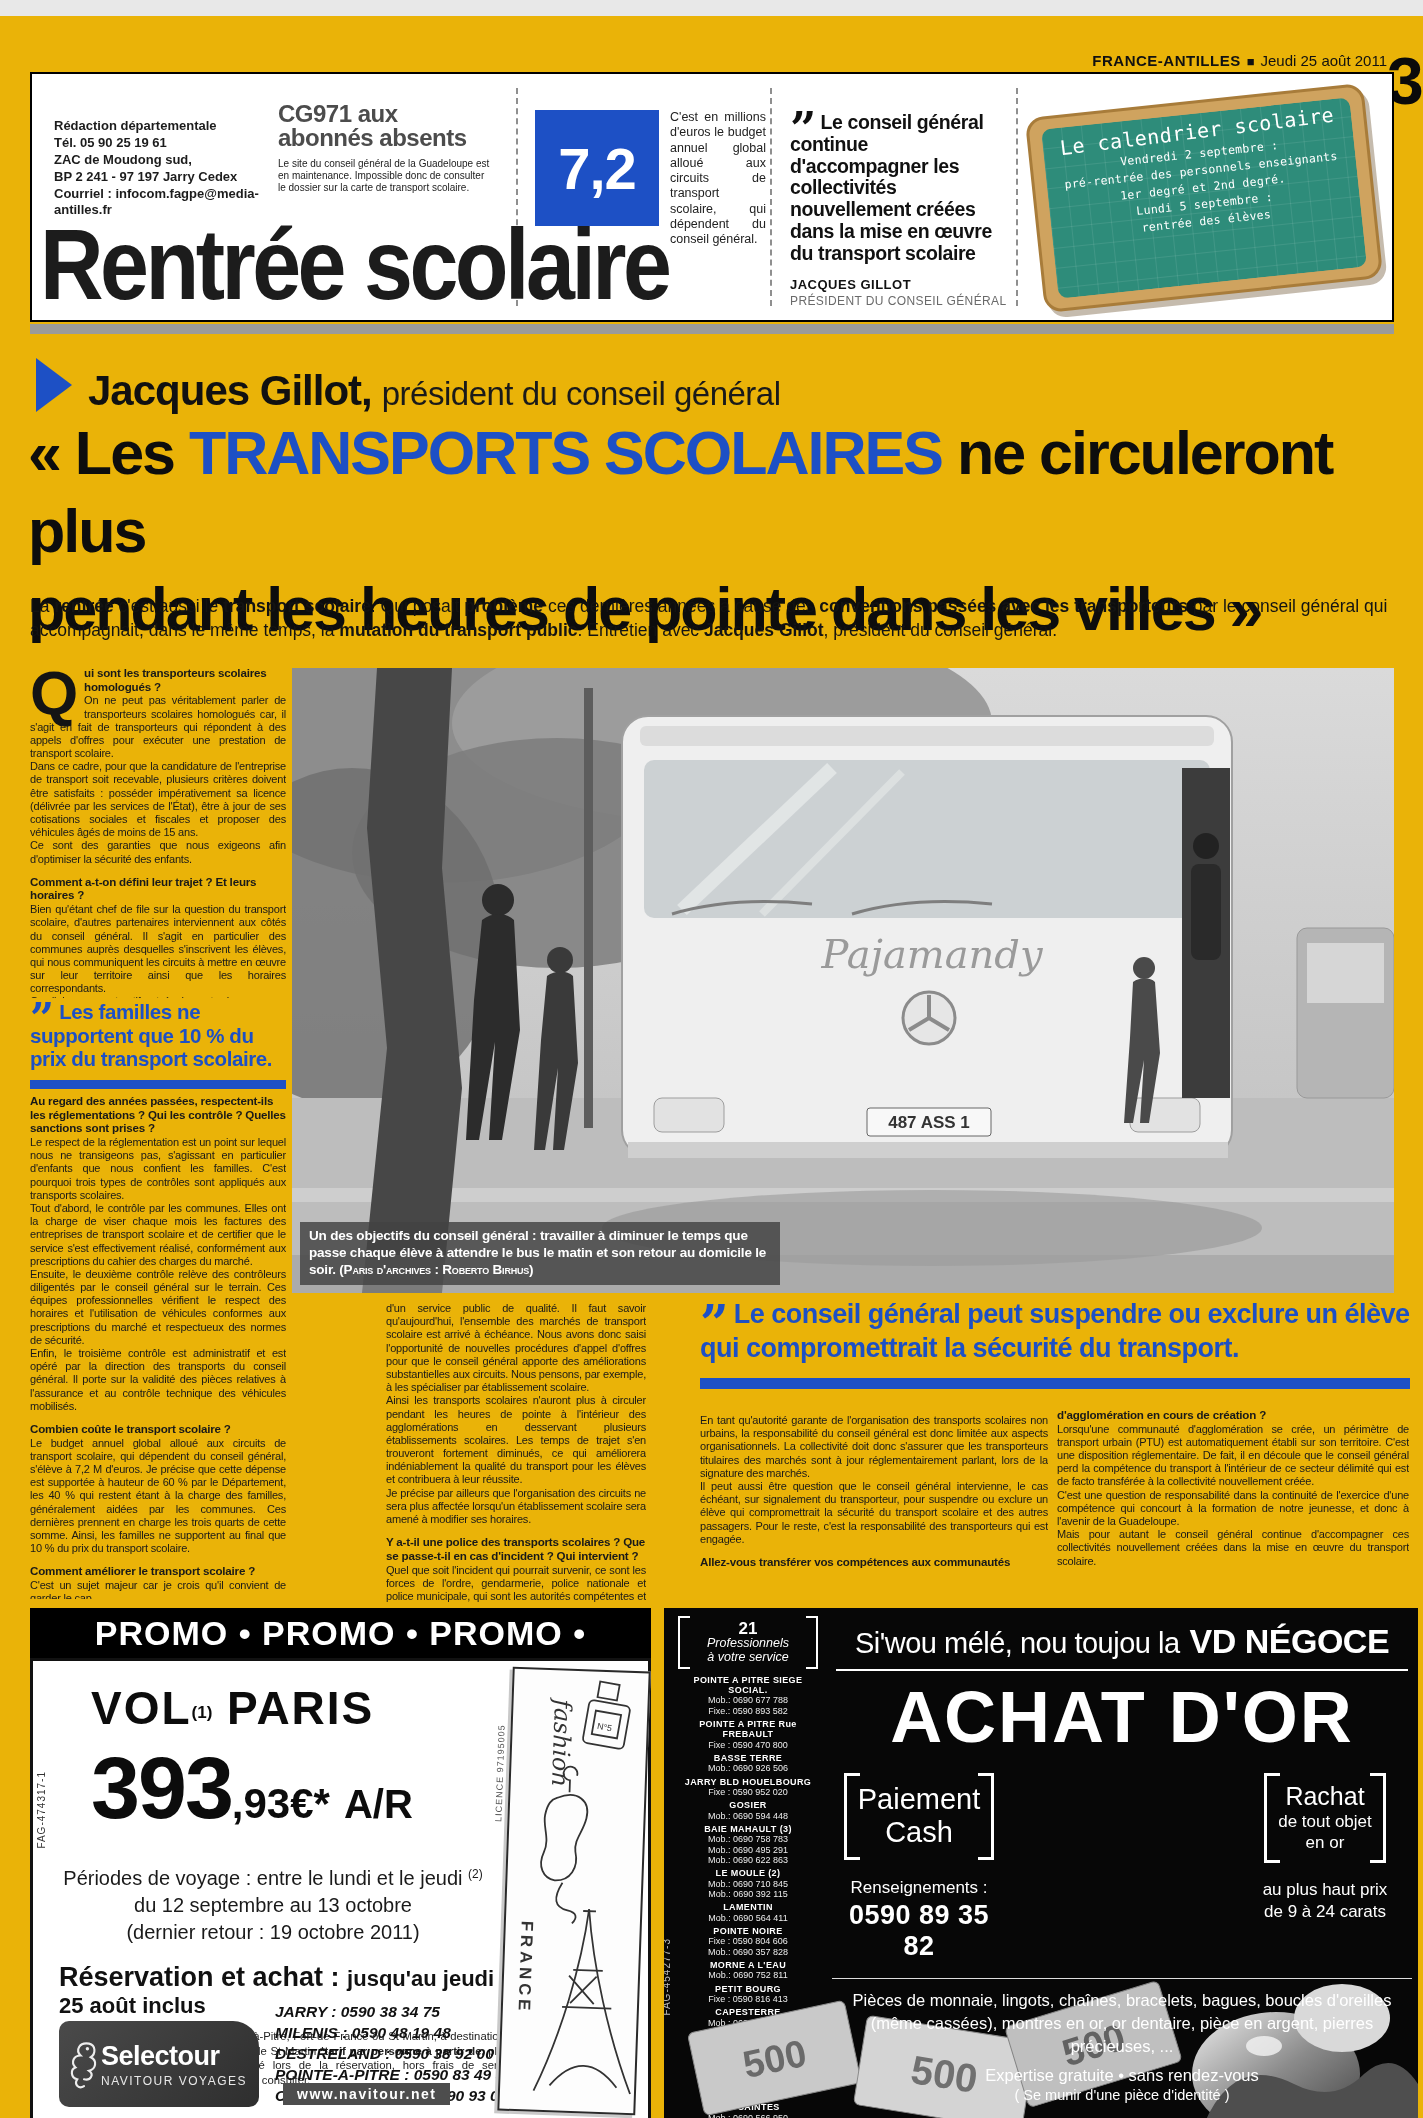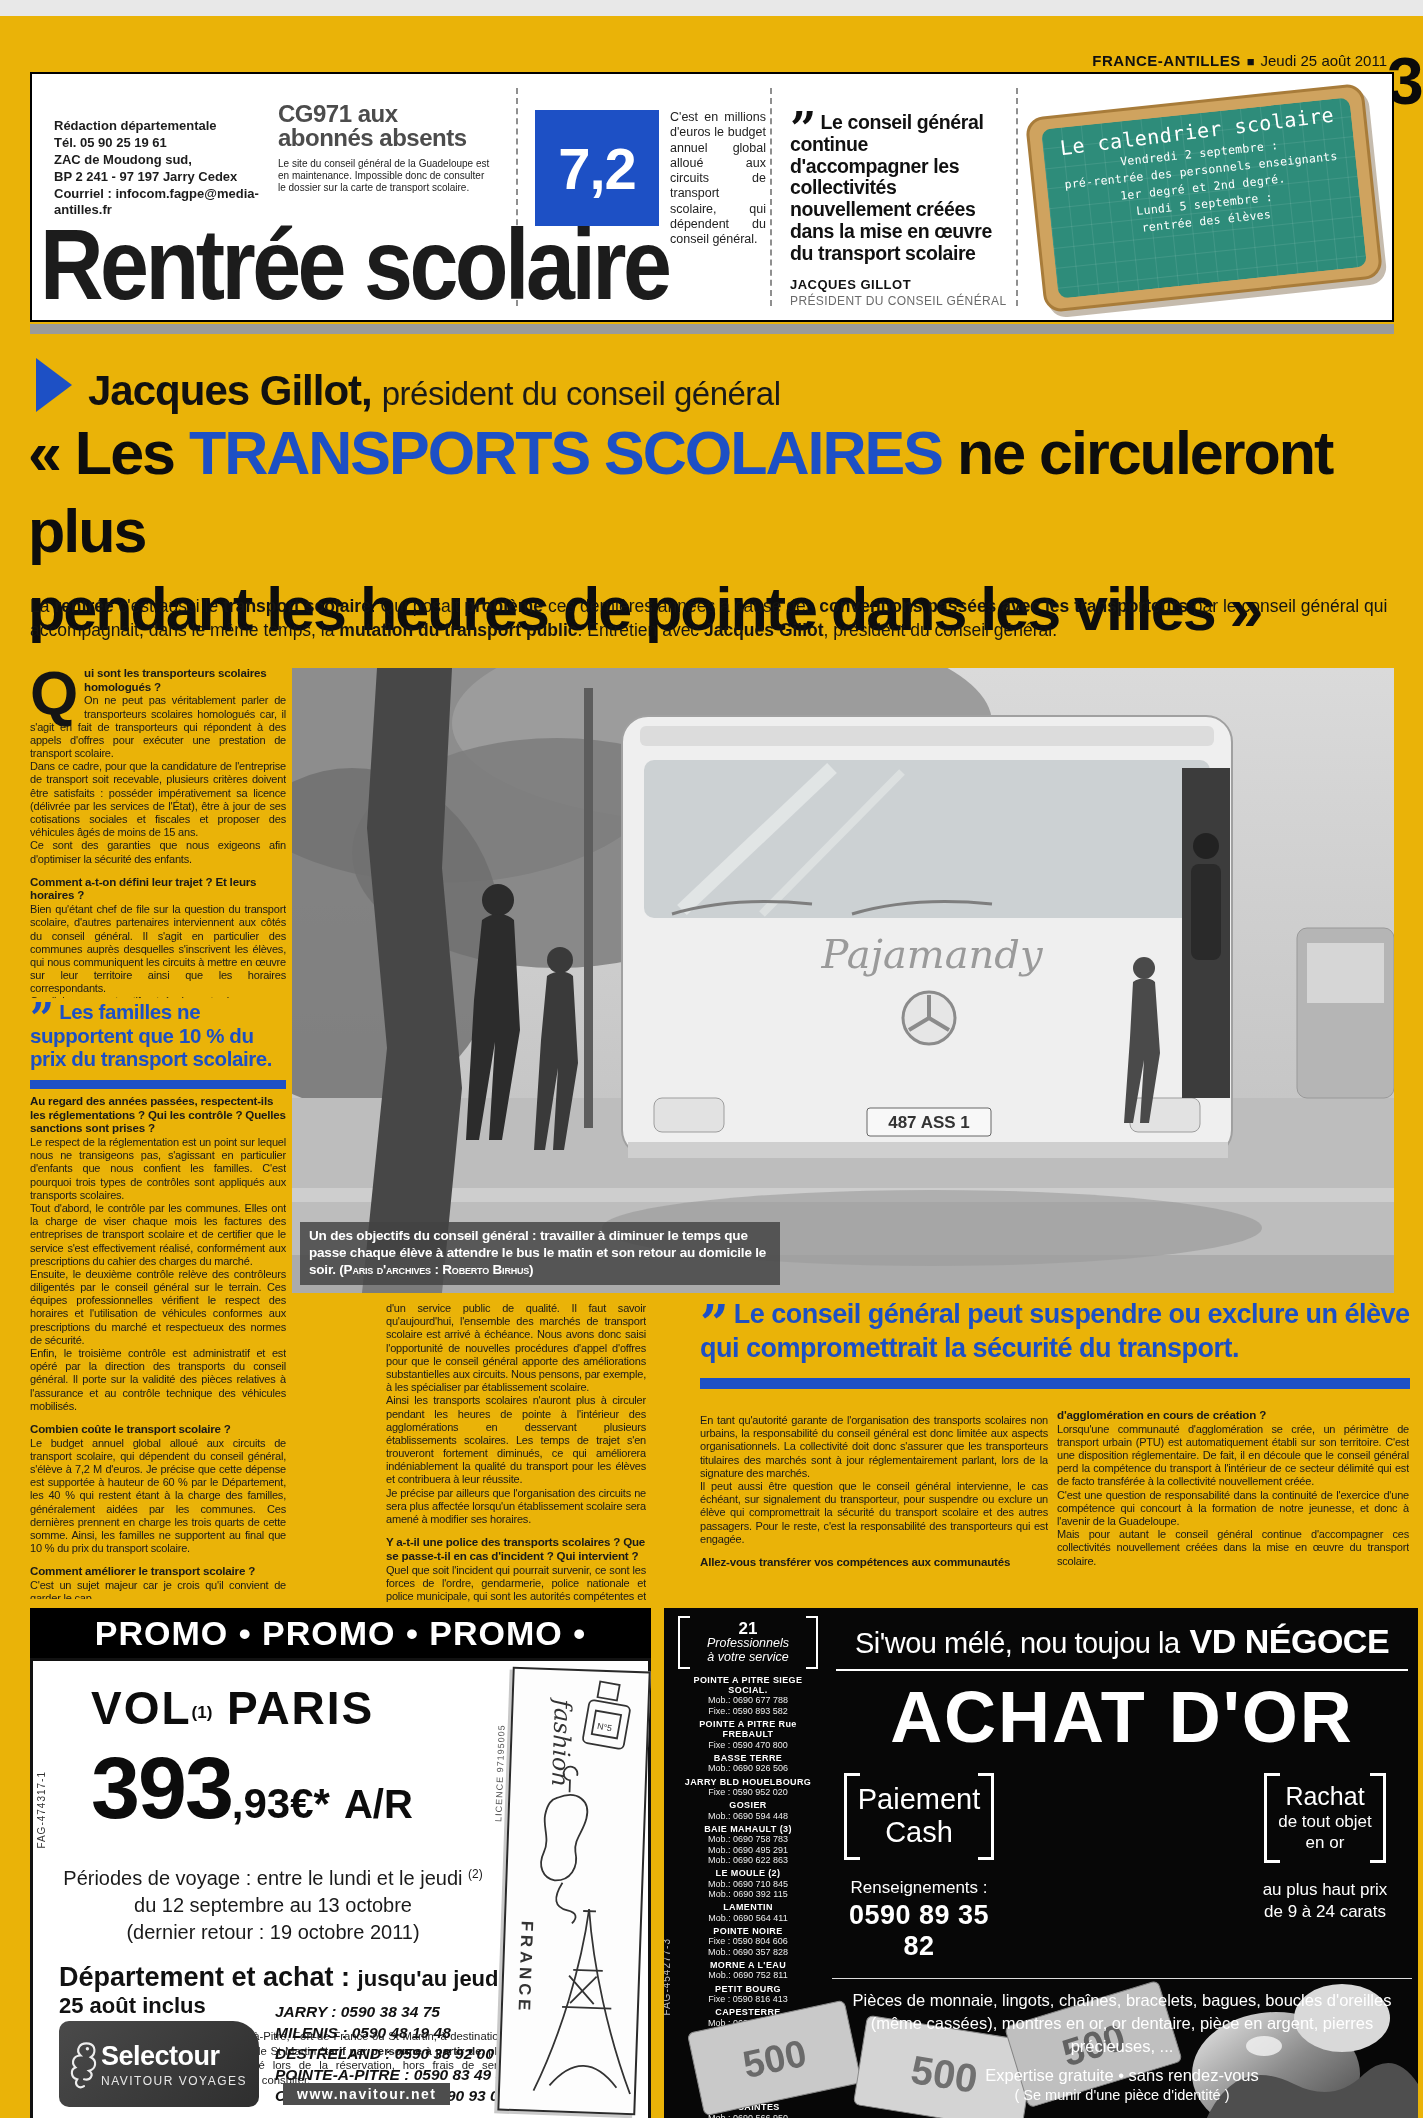--- a/index.html
+++ b/index.html
@@ -331,21 +331,21 @@
     </div>
     <div class="price-line">
       <span class="price-int">393</span><span class="price-dec">,93€*</span><span class="price-suffix">A/R</span>
     </div>
     <div class="periods">
       <div><span>Périodes de voyage :  entre le lundi et le jeudi </span><span class="period-note">(2)</span></div>
       <div>du 12 septembre au 13 octobre</div>
       <div>(dernier retour : 19 octobre 2011)</div>
     </div>
     <div class="booking">
-      <span class="booking-bold">Département et achat : </span><span class="booking-rest">jusqu'au jeudi 25 août inclus</span>
+      <span class="booking-bold">Réservation et achat : </span><span class="booking-rest">jusqu'au jeudi 25 août inclus</span>
     </div>
     <div class="fineprint"><span>(1) vol Air France au départ de Pointe-à-Pitre, Fort-de-France ou St Martin, à destination de Paris - (2) lundi et mercredi au départ de St Martin </span><span class="bseg">*tarif par personne à partir de,</span><span> places limitées, sous réserve de disponibilité lors de la réservation, hors frais de service. Conditions disponibles en agence, nous consulter.</span></div>
     <div class="leftad-bottom">
       <div class="agency-logo">
         <svg width="34" height="56" viewBox="0 0 40 60">
           <path d="M26,6 C14,4 10,14 16,20 C8,20 4,28 10,34 C4,36 4,46 12,48 C8,54 14,60 20,56 M26,6 C34,8 34,18 28,22 C36,26 34,36 26,38 C32,42 28,50 20,48" stroke="#ededed" fill="none" stroke-width="2.5" stroke-linecap="round"></path>
           <circle cx="24" cy="12" r="2" fill="#ededed"></circle>
         </svg>
         <div class="agency-text">
           <div class="agency-name">Selectour</div>

